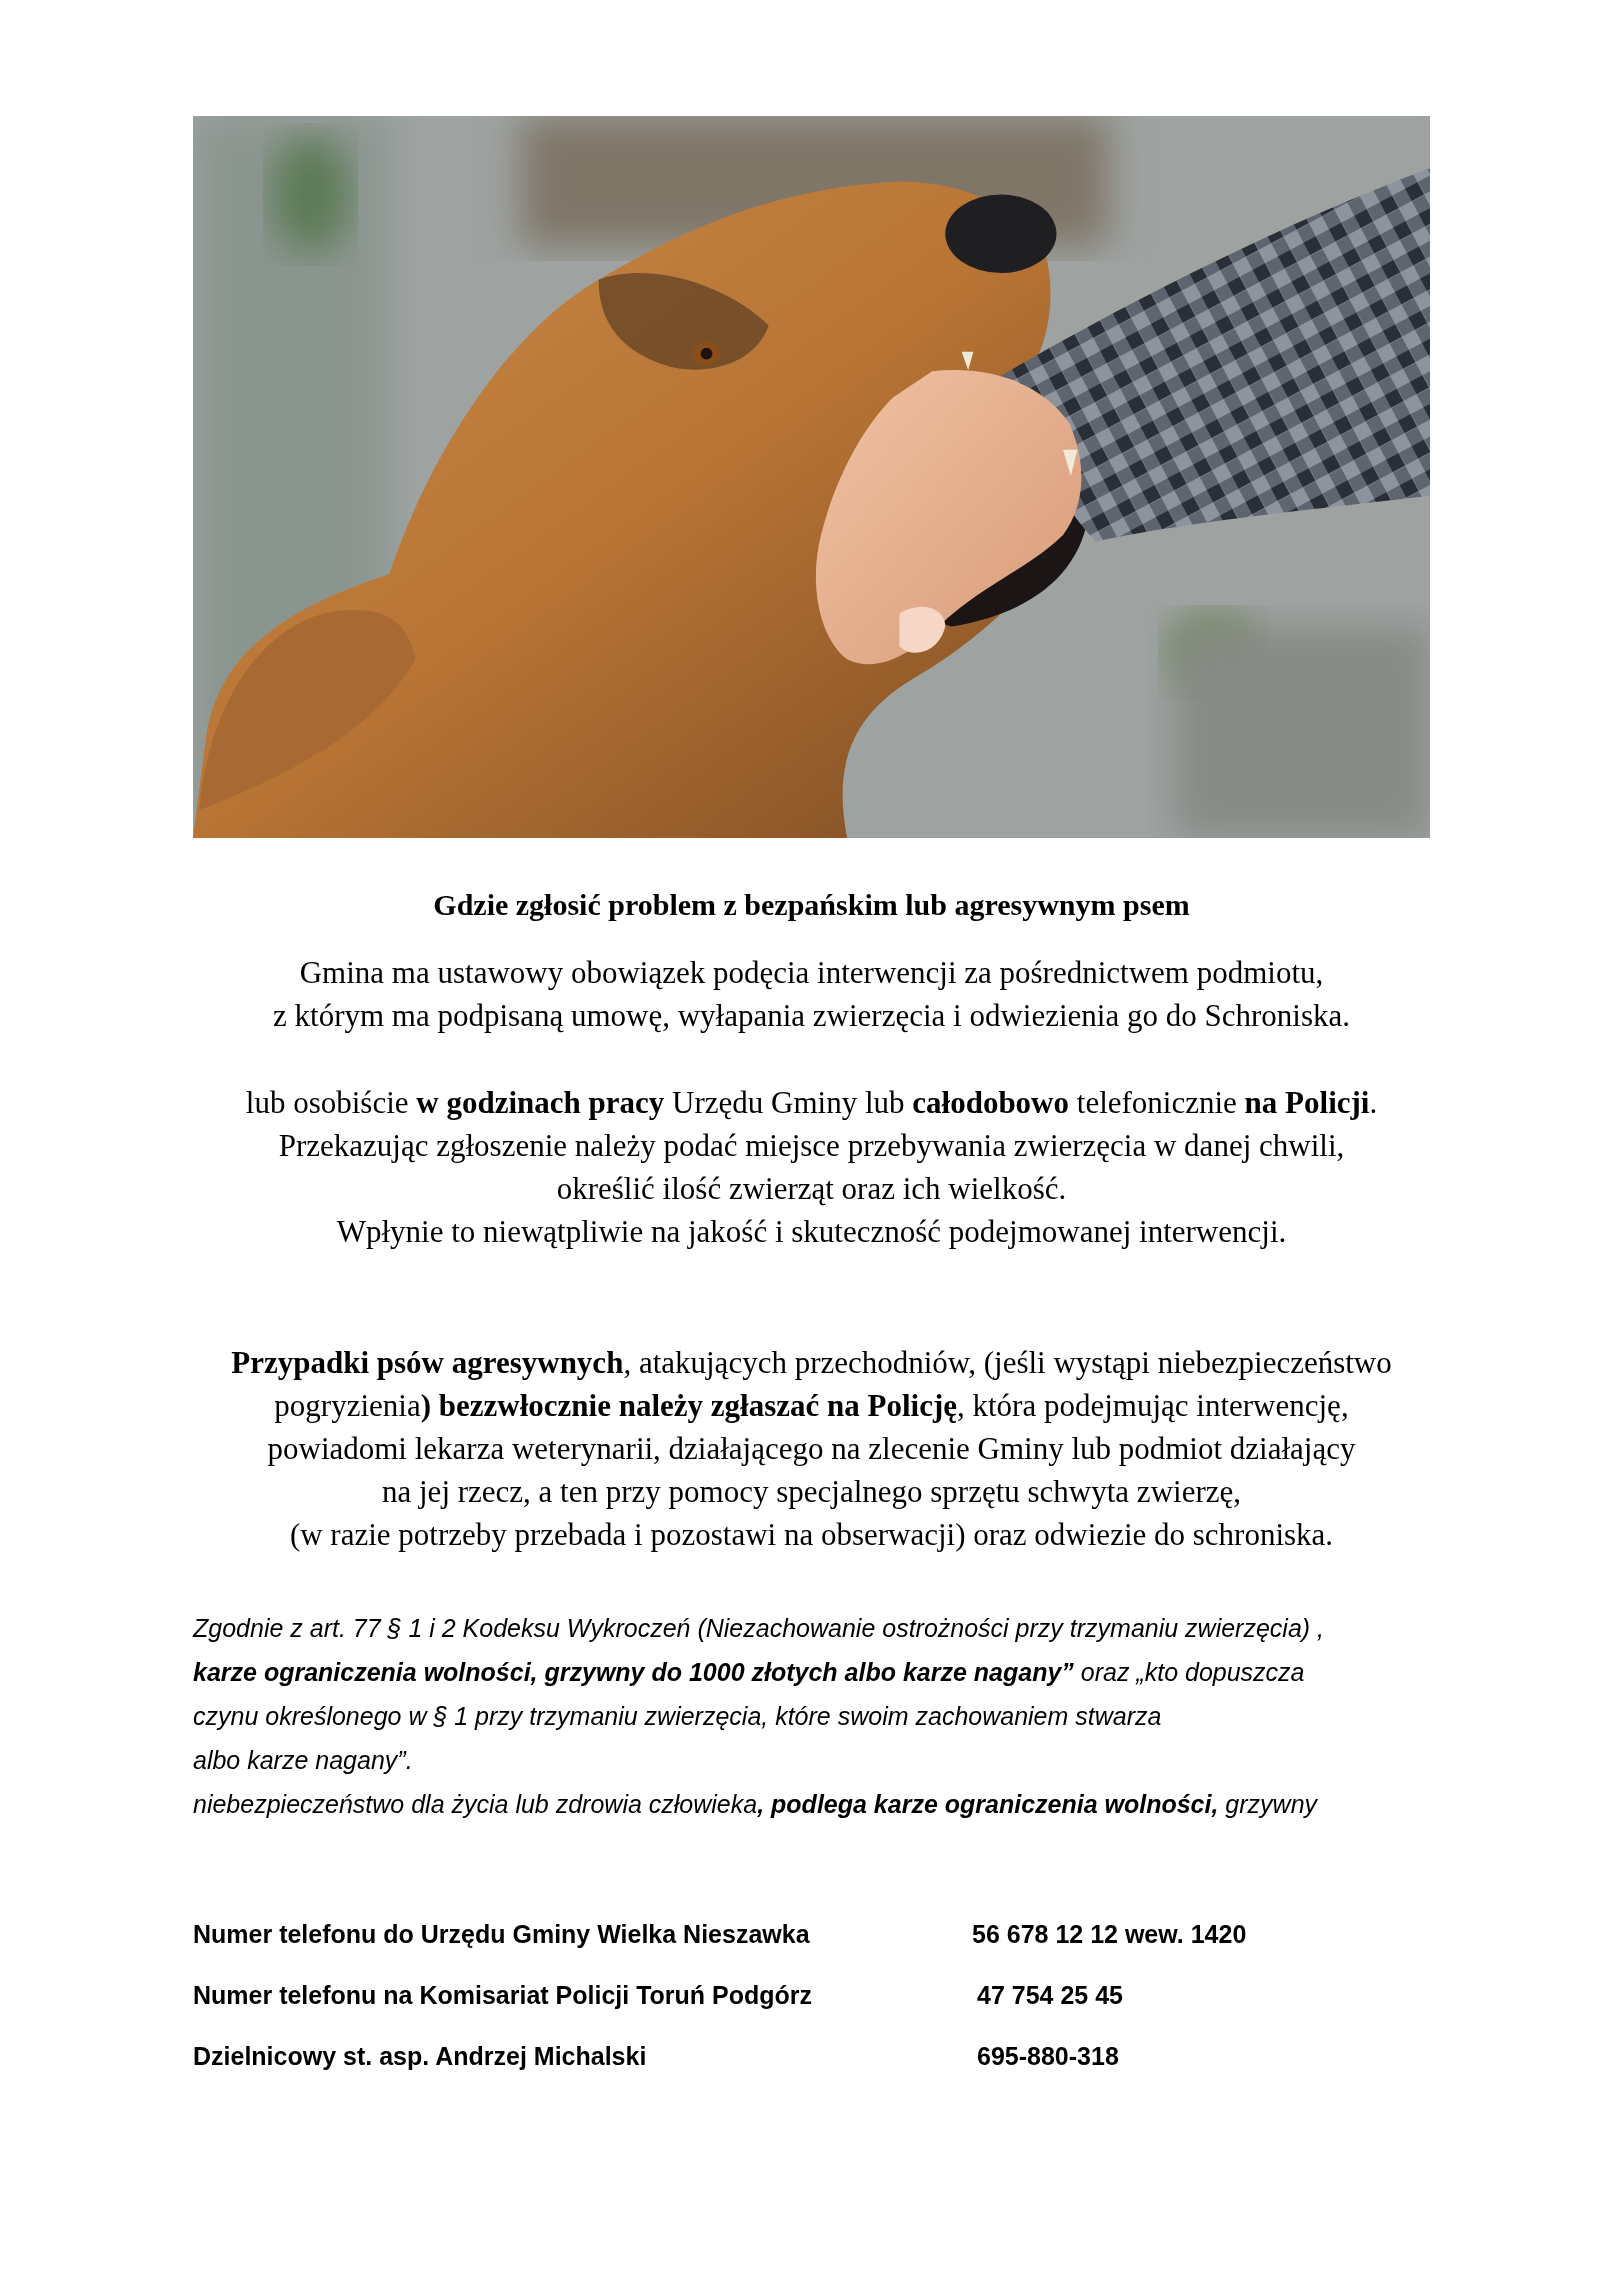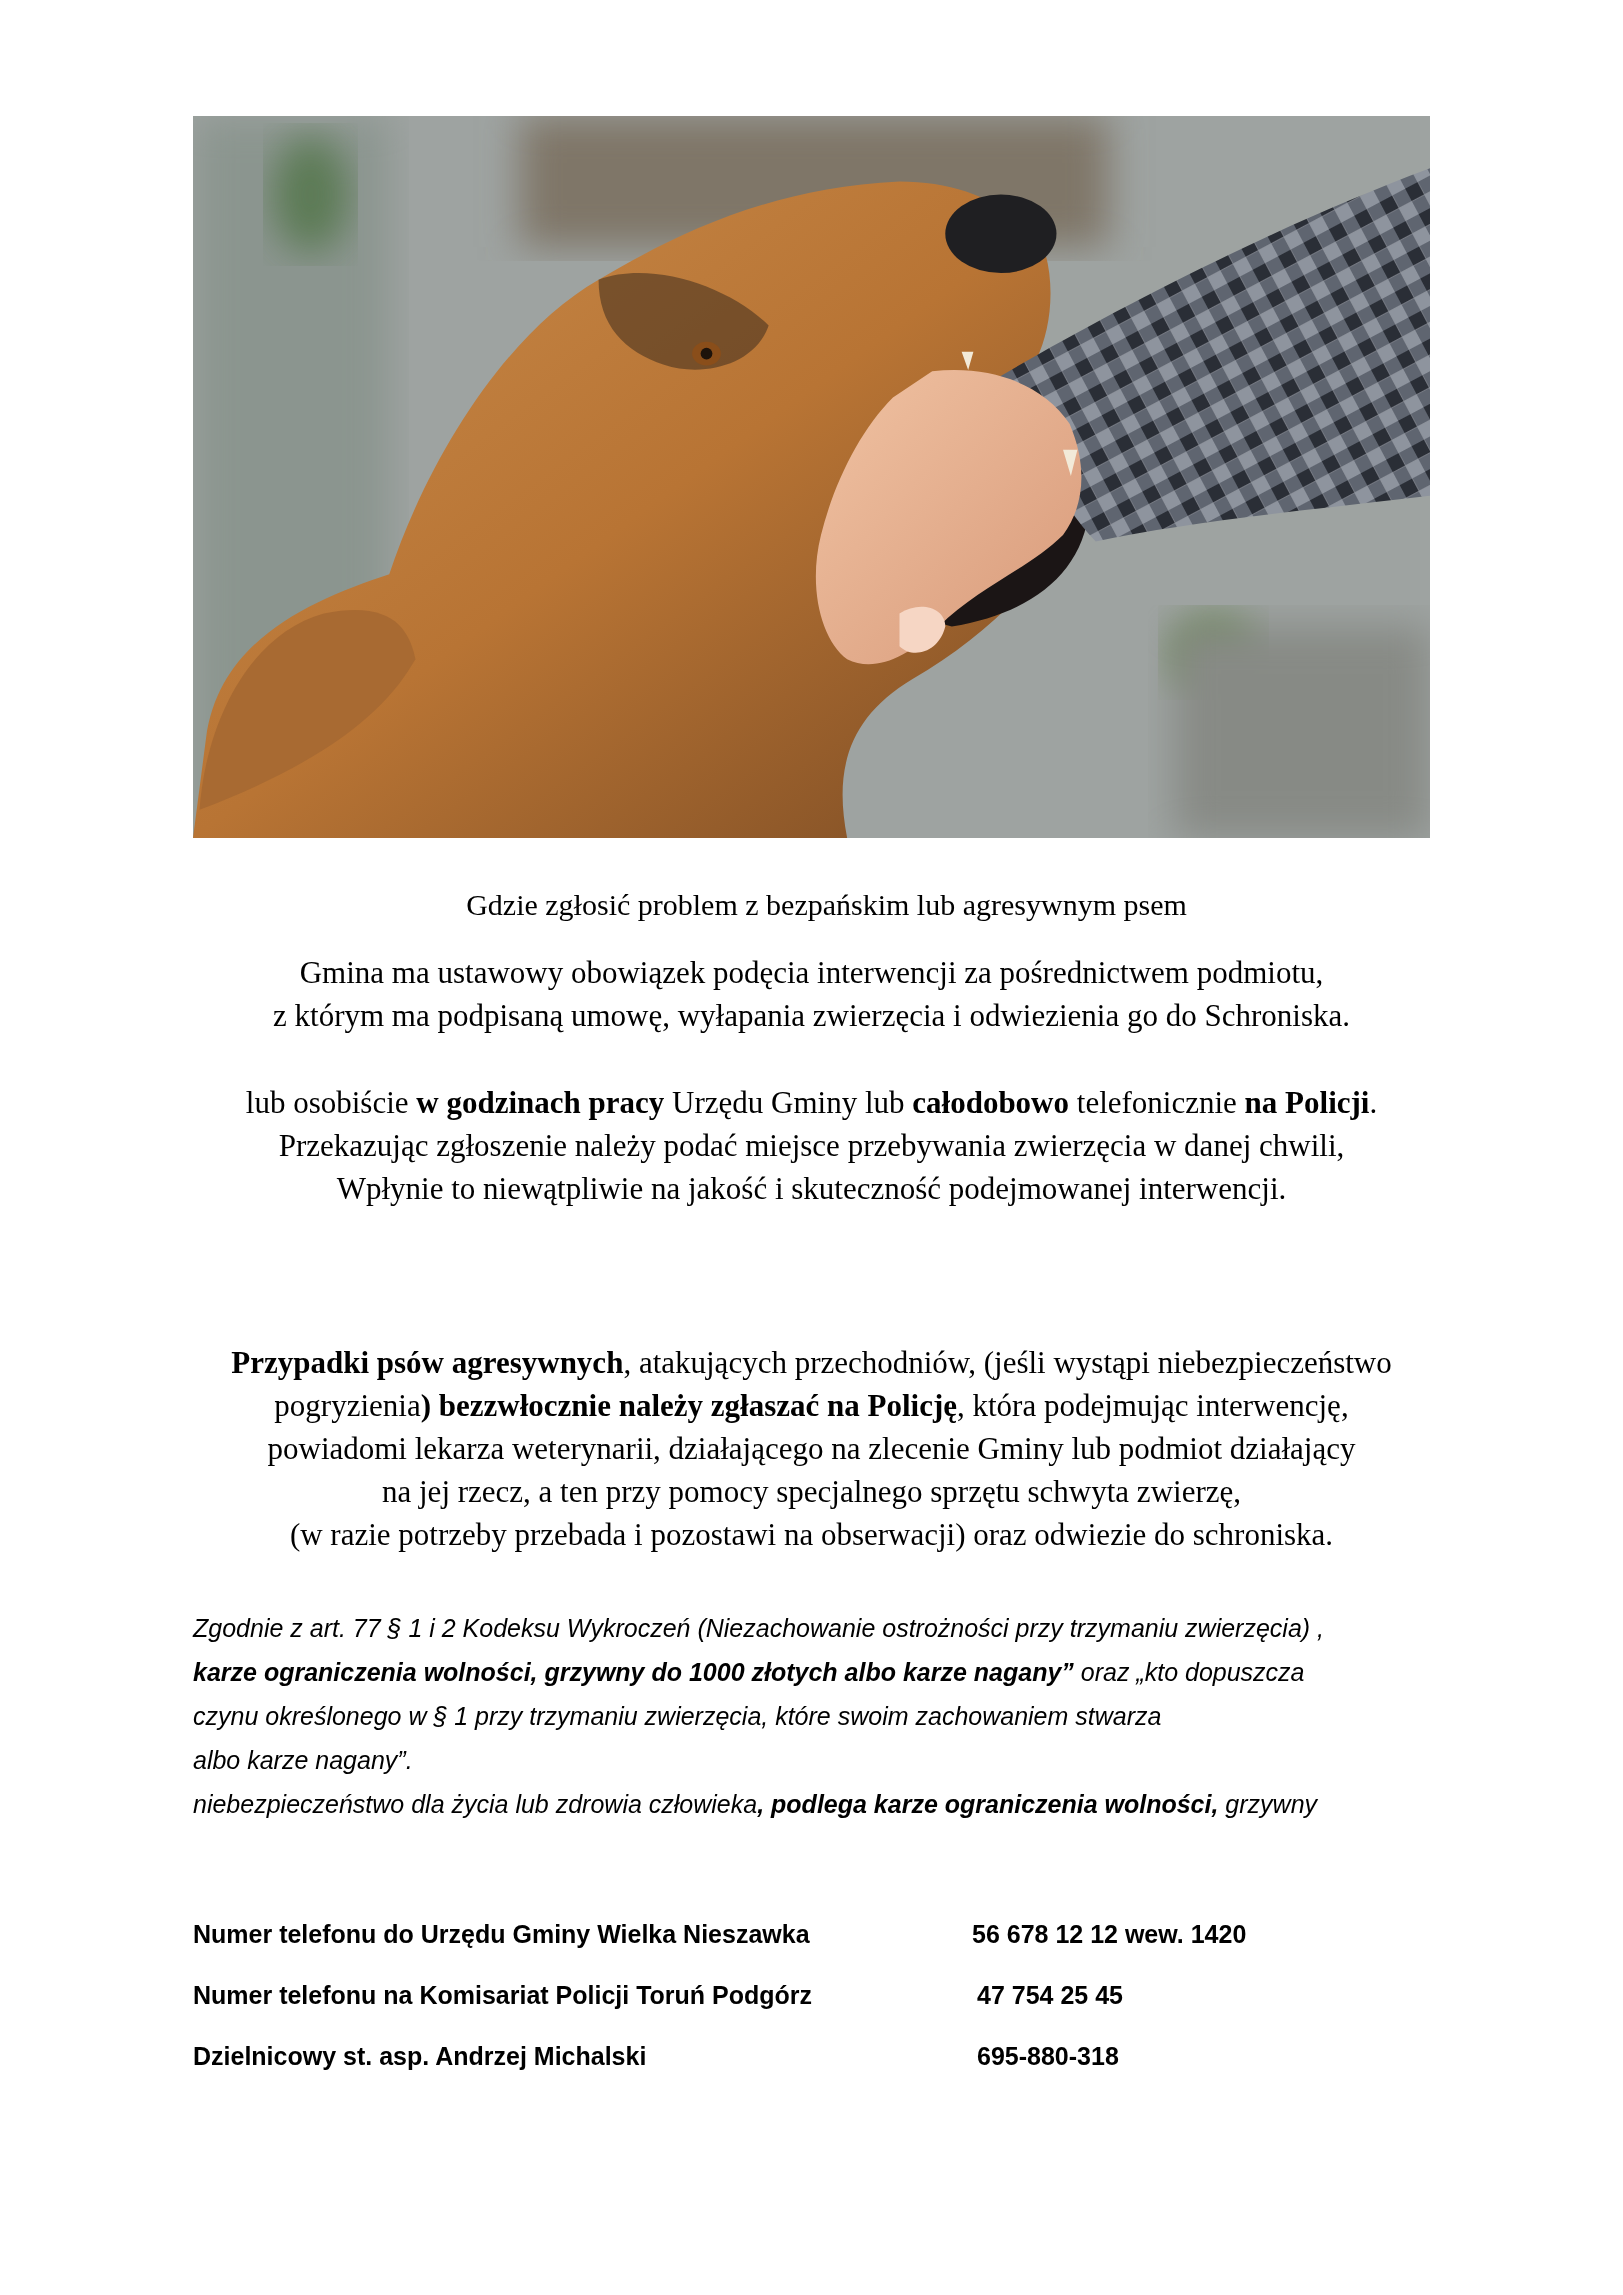--- a/index.html
+++ b/index.html
@@ -8,22 +8,22 @@
     position: absolute; left: 193px; top: 116px; width: 1237px; height: 722px;
     overflow: hidden;
     background:
       radial-gradient(ellipse 170px 105px at 988px 275px, rgba(40,40,40,0) 0%, rgba(0,0,0,0) 100%),
       linear-gradient(160deg, #7d8b86 0%, #a4aaa9 22%, #9b9791 45%, #8a8a83 70%, #9c9f9a 100%);
   }
   .photo svg { position: absolute; left: 0; top: 0; width: 100%; height: 100%; }
   .serif { font-family: "Liberation Serif", "DejaVu Serif", serif; }
   .sans { font-family: "Liberation Sans", "DejaVu Sans", sans-serif; }
   .title {
-    position: absolute; left: 208px; width: 1237px; top: 885px;
-    text-align: center; font-weight: normal; font-size: 30px; line-height: 39px;
+    position: absolute; left: 193px; width: 1237px; top: 885px;
+    text-align: center; font-weight: bold; font-size: 30px; line-height: 39px;
   }
   .block {
     position: absolute; left: 170px; width: 1283px; text-align: center;
     font-size: 31px; line-height: 43px;
   }
   .block .line { display: block; white-space: nowrap; }
   .b { font-weight: bold; }
   .law {
     position: absolute; left: 193px; width: 1276px; top: 1606px;
     font-style: italic; font-size: 25px; line-height: 44px;
@@ -96,20 +96,21 @@
 <div class="block serif" style="top:951px;">
   <span class="line">Gmina ma ustawowy obowiązek podęcia interwencji za pośrednictwem podmiotu,</span>
   <span class="line">z którym ma podpisaną umowę, wyłapania zwierzęcia i odwiezienia go do Schroniska.</span>
 </div>
 
 <div class="block serif" style="top:1081px;">
   <span class="line">
     <span>lub osobiście </span><span class="b">w godzinach pracy</span><span> Urzędu Gminy lub </span><span class="b">całodobowo</span><span> telefonicznie </span><span class="b">na Policji</span><span>.</span>
   </span>
   <span class="line">Przekazując zgłoszenie należy podać miejsce przebywania zwierzęcia w danej chwili,</span>
+  <span class="line">określić ilość zwierząt oraz ich wielkość.</span>
   <span class="line">Wpłynie to niewątpliwie na jakość i skuteczność podejmowanej interwencji.</span>
 </div>
 
 <div class="block serif" style="top:1341px;">
   <span class="line">
     <span class="b">Przypadki psów agresywnych</span><span>, atakujących przechodniów, (jeśli wystąpi niebezpieczeństwo</span>
   </span>
   <span class="line">
     <span>pogryzienia</span><span class="b">) bezzwłocznie należy zgłaszać na Policję</span><span>, która podejmując interwencję,</span>
   </span>

